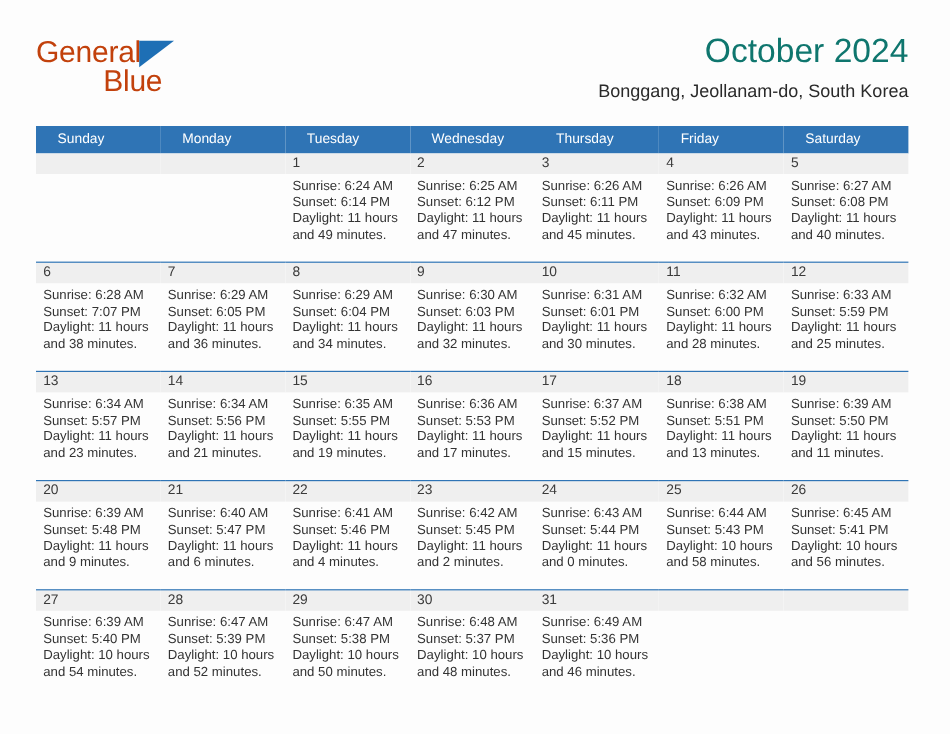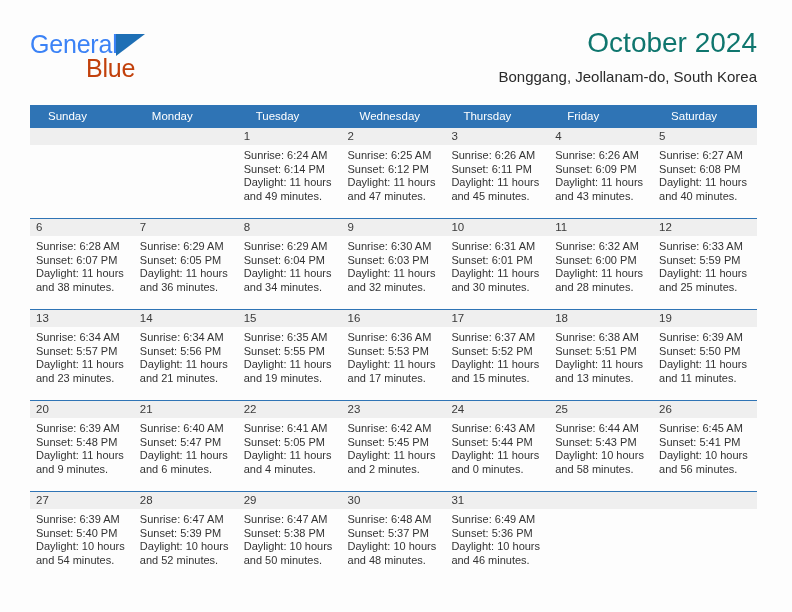--- a/index.html
+++ b/index.html
@@ -33,21 +33,21 @@
     left: 0;
     top: 4px;
     width: 220px;
     height: 58px;
   }
   .logo-general {
     position: absolute;
     left: 0;
     top: 0;
     font-size: 25px;
-    color: #3b82f6;
+    color: #c2410c;
     letter-spacing: -0.2px;
     line-height: 28px;
   }
   .logo-blue {
     position: absolute;
     left: 56px;
     top: 24px;
     font-size: 25px;
     color: #c2410c;
     letter-spacing: -0.2px;
@@ -221,21 +221,21 @@
               <div>Daylight: 11 hours</div>
               <div>and 40 minutes.</div>
             </div>
           </td>
         </tr>
         <tr>
           <td>
             <div class="daynum">6</div>
             <div class="info">
               <div>Sunrise: 6:28 AM</div>
-              <div>Sunset: 6:07 PM</div>
+              <div>Sunset: 7:07 PM</div>
               <div>Daylight: 11 hours</div>
               <div>and 38 minutes.</div>
             </div>
           </td>
           <td>
             <div class="daynum">7</div>
             <div class="info">
               <div>Sunrise: 6:29 AM</div>
               <div>Sunset: 6:05 PM</div>
               <div>Daylight: 11 hours</div>
@@ -369,21 +369,21 @@
               <div>Sunrise: 6:40 AM</div>
               <div>Sunset: 5:47 PM</div>
               <div>Daylight: 11 hours</div>
               <div>and 6 minutes.</div>
             </div>
           </td>
           <td>
             <div class="daynum">22</div>
             <div class="info">
               <div>Sunrise: 6:41 AM</div>
-              <div>Sunset: 5:05 PM</div>
+              <div>Sunset: 5:46 PM</div>
               <div>Daylight: 11 hours</div>
               <div>and 4 minutes.</div>
             </div>
           </td>
           <td>
             <div class="daynum">23</div>
             <div class="info">
               <div>Sunrise: 6:42 AM</div>
               <div>Sunset: 5:45 PM</div>
               <div>Daylight: 11 hours</div>

